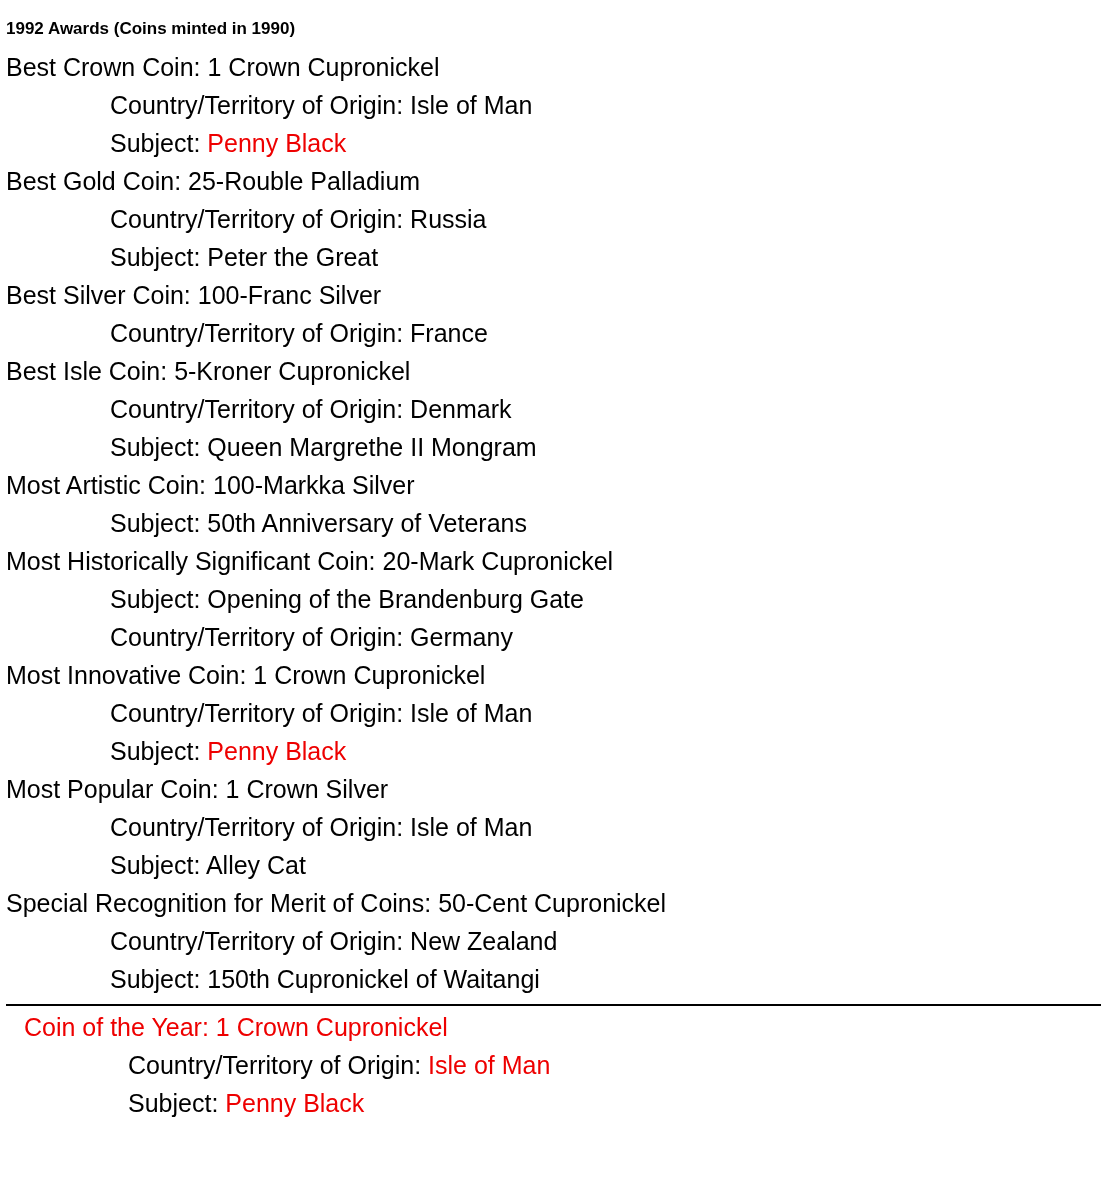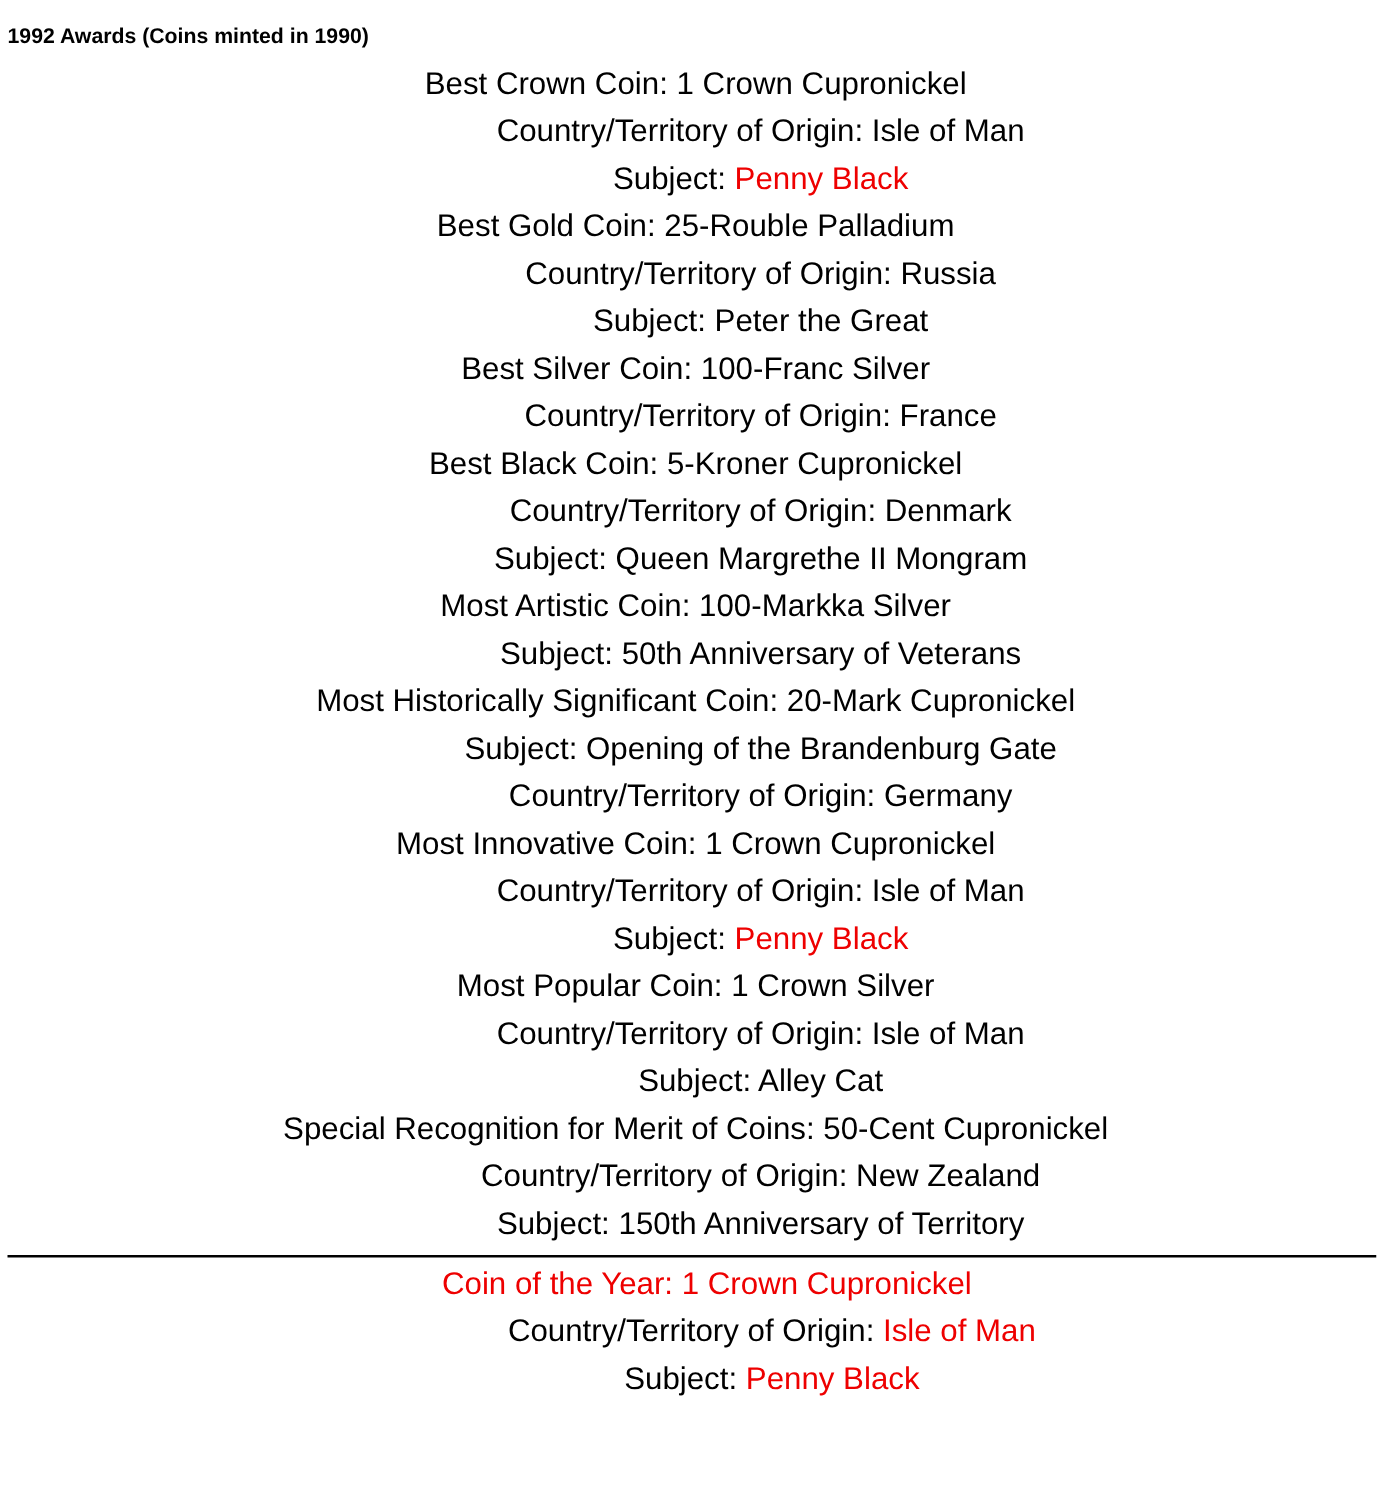--- a/index.html
+++ b/index.html
@@ -19,21 +19,20 @@
     box-sizing: border-box;
   }
   .title {
     font-size: 17px;
     font-weight: bold;
     line-height: 38px;
     white-space: nowrap;
   }
   .award-block {
     margin: 0;
-    text-align: center;
   }
   .award-line {
     font-size: 25px;
     line-height: 38px;
     white-space: nowrap;
   }
   .detail-line {
     font-size: 25px;
     line-height: 38px;
     white-space: nowrap;
@@ -99,21 +98,21 @@
       <span>100-Franc Silver</span>
     </div>
     <div class="detail-line">
       <span class="detail-label">Country/Territory of Origin:</span>
       <span>France</span>
     </div>
   </div>
 
   <div class="award-block">
     <div class="award-line">
-      <span>Best Black Coin:</span>
+      <span>Best Isle Coin:</span>
       <span>5-Kroner Cupronickel</span>
     </div>
     <div class="detail-line">
       <span class="detail-label">Country/Territory of Origin:</span>
       <span>Denmark</span>
     </div>
     <div class="detail-line">
       <span class="detail-label">Subject:</span>
       <span>Queen Margrethe II Mongram</span>
     </div>
@@ -179,21 +178,21 @@
     <div class="award-line">
       <span>Special Recognition for Merit of Coins:</span>
       <span>50-Cent Cupronickel</span>
     </div>
     <div class="detail-line">
       <span class="detail-label">Country/Territory of Origin:</span>
       <span>New Zealand</span>
     </div>
     <div class="detail-line">
       <span class="detail-label">Subject:</span>
-      <span>150th Anniversary of Territory</span>
+      <span>150th Cupronickel of Waitangi</span>
     </div>
   </div>
 
   <div class="divider"></div>
 
   <div class="award-block coty">
     <div class="award-line">
       <span>Coin of the Year:</span>
       <span>1 Crown Cupronickel</span>
     </div>

